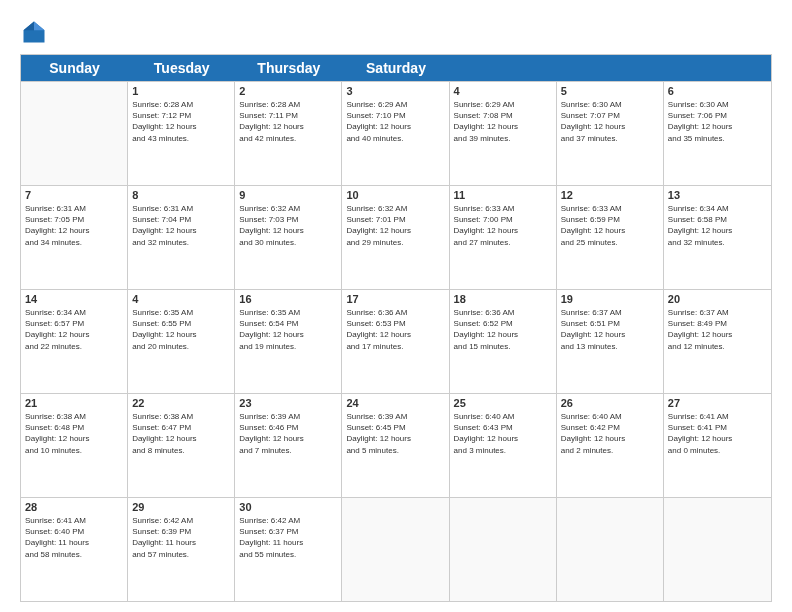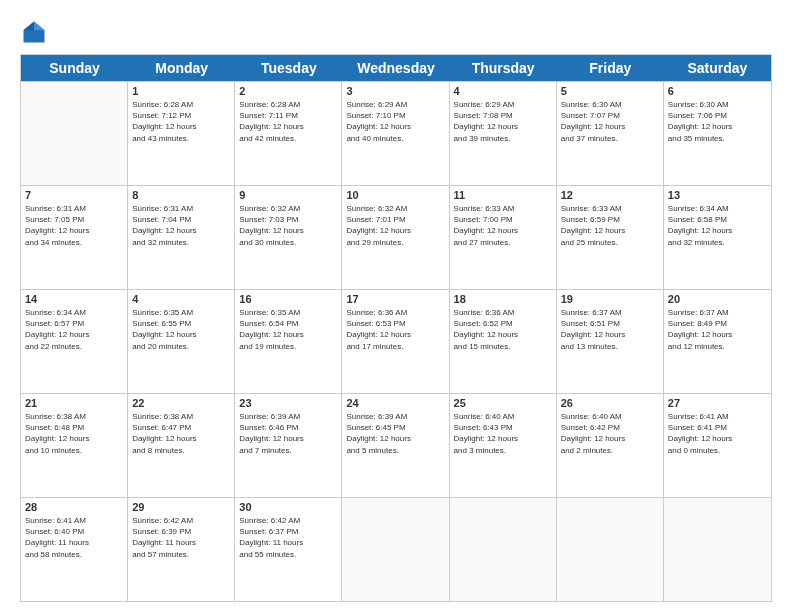--- a/index.html
+++ b/index.html
@@ -132,25 +132,22 @@
     </div>
     <div class="title-block">
       <div class="month-title"></div>
       <div class="location"></div>
     </div>
   </div>
 
   <div class="calendar">
     <div class="cal-header">
     <div class="cal-header-cell">Sunday</div>
-        <div class="cal-header-cell">Monday</div>
         <div class="cal-header-cell">Tuesday</div>
-        <div class="cal-header-cell">Wednesday</div>
         <div class="cal-header-cell">Thursday</div>
-        <div class="cal-header-cell">Friday</div>
         <div class="cal-header-cell">Saturday</div>
       </div>
     <div class="cal-body">
     <div class="cal-row">
           <div class="cal-cell empty"></div>
           <div class="cal-cell">
             <div class="day-num">1</div>
             <div class="cell-line">Sunrise: 6:28 AM</div>
             <div class="cell-line">Sunset: 7:12 PM</div>
             <div class="cell-line">Daylight: 12 hours</div>

